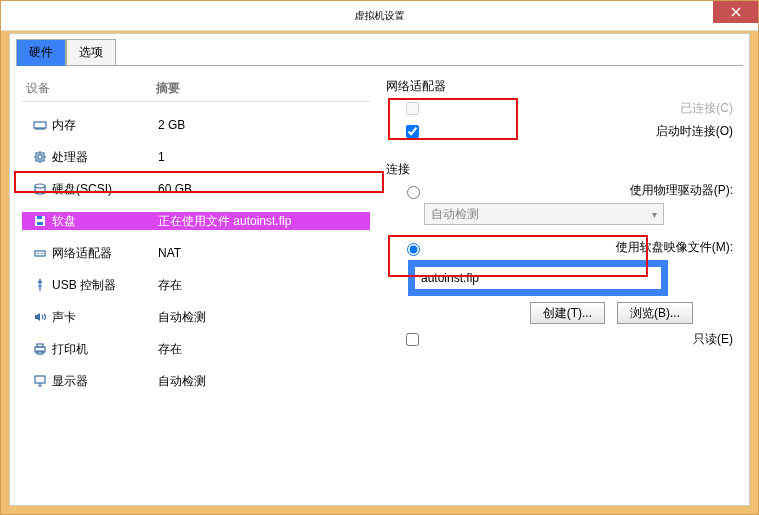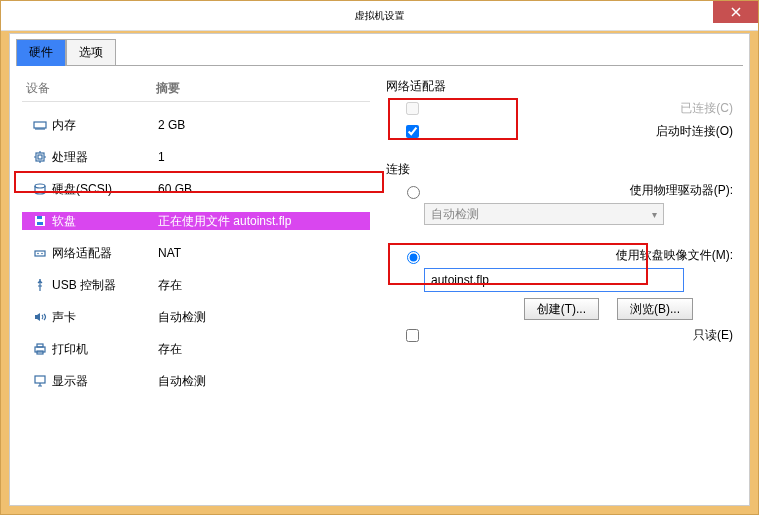--- a/index.html
+++ b/index.html
@@ -20,23 +20,23 @@
   .col-sum { flex: 1; padding: 4px 4px; font-weight: bold; }
   .row { display: flex; align-items: center; height: 18px; cursor: pointer; margin-top: 14px; }
   .row.selected { background: #d946ef; color: #fff; }
   .row .icon { width: 16px; height: 16px; margin: 0 4px 0 10px; display: flex; align-items: center; justify-content: center; }
   .row .dev { width: 106px; white-space: nowrap; overflow: hidden; }
   .row .sum { flex: 1; white-space: nowrap; overflow: hidden; }
   .redbox { border: 2px solid #e01010; position: absolute; pointer-events: none; }
   .group-title { margin: 2px 0 4px 0; }
   .indent { margin-left: 16px; margin-bottom: 4px; display: flex; align-items: center; gap: 4px; justify-content: space-between; }
   .select-box { width: 240px; height: 22px; border: 1px solid #bbb; background: #f4f4f4; color: #888; padding: 2px 6px; display: flex; align-items: center; justify-content: space-between; }
-  .text-input { width: 260px; height: 24px; border: 1px solid #3b82f6; padding: 2px 6px; margin-left: 38px; }
+  .text-input { width: 260px; height: 36px; border: 7px solid #3b82f6; padding: 2px 6px; margin-left: 22px; }
   .btn { height: 22px; padding: 0 12px; border: 1px solid #999; background: linear-gradient(#fff,#e6e6e6); cursor: pointer; display: inline-flex; align-items: center; }
-  .btn-row { margin: 6px 0 6px 0; display: flex; gap: 18px; justify-content: flex-end; padding-right: 40px; }
+  .btn-row { margin: 6px 0 6px 0; display: flex; gap: 12px; justify-content: flex-end; padding-right: 40px; }
   .checkbox, .radio { width: 13px; height: 13px; }
   .disabled-text { color: #aaa; }
   .chev { font-size: 10px; color: #888; }
   svg { display: block; }
 </style>
 </head>
 <body>
 
 <div class="window">
   <div class="titlebar">
@@ -181,21 +181,21 @@
           <input type="radio" class="radio" name="conn" style="">
           <span>使用物理驱动器(P):</span>
         </div>
         <div class="indent" style="margin-left:38px">
           <div class="select-box">
             <span>自动检测</span>
             <span class="chev">▾</span>
           </div>
         </div>
 
-        <div class="indent" style="position:relative; margin-top:22px;">
+        <div class="indent" style="position:relative; margin-top:14px;">
           <input type="radio" class="radio" name="conn" checked="" style="">
           <span>使用软盘映像文件(M):</span>
           <div class="redbox" style="left:-14px; top:-4px; width:260px; height:42px;"></div>
         </div>
         <input class="text-input" value="autoinst.flp" style="">
 
         <div class="btn-row">
           <button class="btn">创建(T)...</button>
           <button class="btn">浏览(B)...</button>
         </div>

